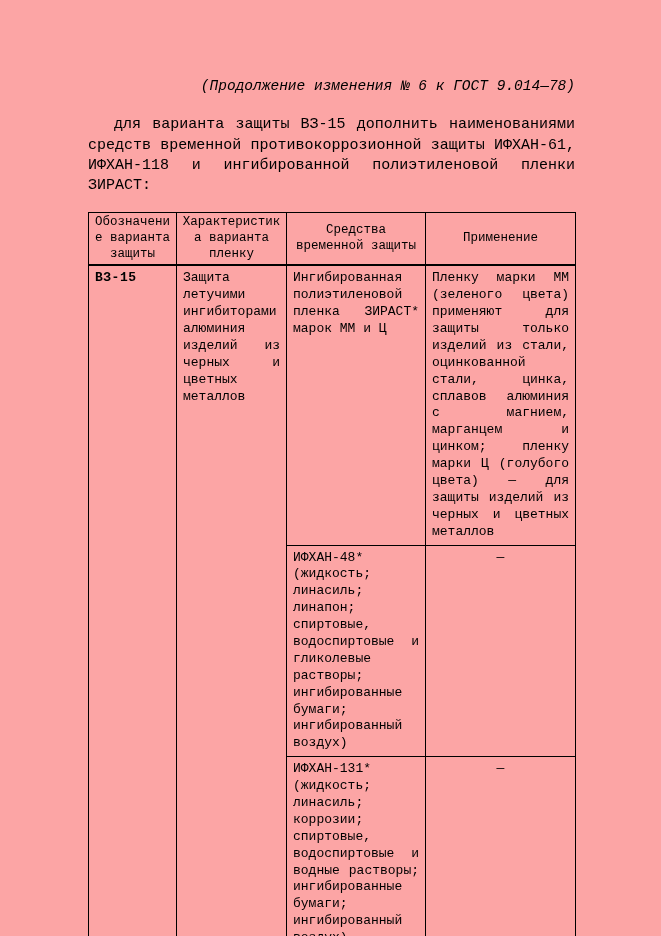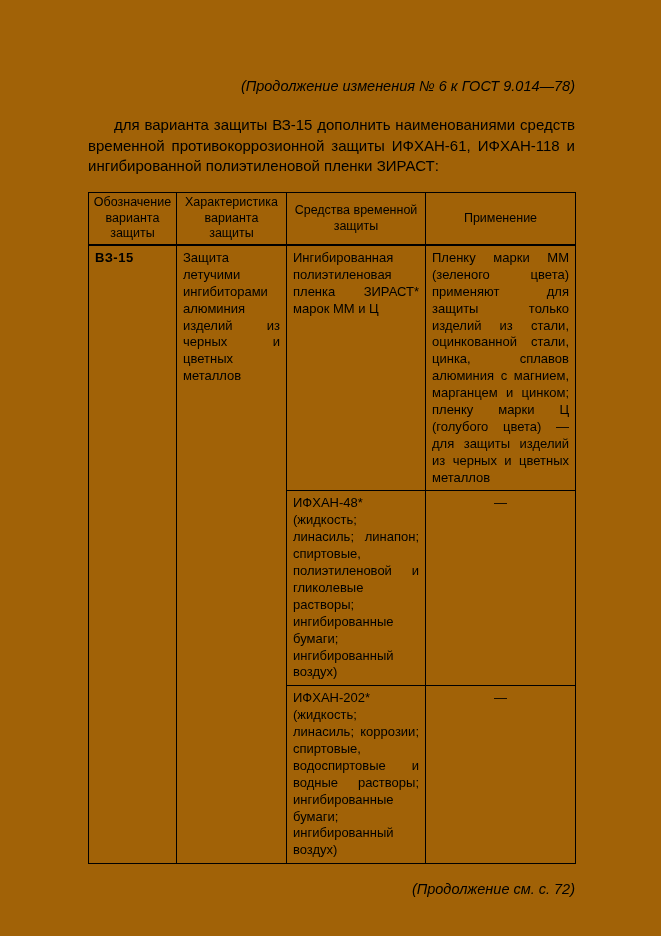--- a/index.html
+++ b/index.html
@@ -6,23 +6,23 @@
     margin: 0;
     padding: 0;
     background: #ffffff;
   }
   .page {
     position: relative;
     width: 661px;
     height: 936px;
     box-sizing: border-box;
     padding: 78px 86px 0 88px;
-    background: #a16207;
+    background: #fca5a5;
     color: #000;
-    font-family: Liberation Sans, sans-serif;
+    font-family: Liberation Mono, monospace;
     overflow: hidden;
   }
   .header-note {
     text-align: right;
     font-style: italic;
     font-size: 14.5px;
     line-height: 1.2;
   }
   .intro {
     margin: 20px 0 0 0;
@@ -107,45 +107,45 @@
   <table class="gost-table">
     <colgroup>
       <col class="col1">
       <col class="col2">
       <col class="col3">
       <col class="col4">
     </colgroup>
     <thead>
       <tr>
         <th>Обозначение варианта защиты</th>
-        <th>Характеристика варианта защиты</th>
+        <th>Характеристика варианта пленку</th>
         <th>Средства временной защиты</th>
         <th>Применение</th>
       </tr>
     </thead>
     <tbody>
       <tr>
         <td class="variant-cell" rowspan="3">ВЗ-15</td>
         <td class="text-cell" rowspan="3">Защита летучими ингибиторами алюминия изделий из черных и цветных металлов</td>
         <td class="text-cell h-row1">
 
-          <span class="means-body">Ингибированная полиэтиленовая пленка ЗИРАСТ* марок ММ и Ц</span>
+          <span class="means-body">Ингибированная полиэтиленовой пленка ЗИРАСТ* марок ММ и Ц</span>
         </td>
         <td class="text-cell h-row1">Пленку марки ММ (зеленого цвета) применяют для защиты только изделий из стали, оцинкованной стали, цинка, сплавов алюминия с магнием, марганцем и цинком; пленку марки Ц (голубого цвета) — для защиты изделий из черных и цветных металлов</td>
       </tr>
       <tr>
         <td class="text-cell h-row2">
           <span class="means-title">ИФХАН-48*</span>
-          <span class="means-body">(жидкость; линасиль; линапон; спиртовые, полиэтиленовой и гликолевые растворы; ингибированные бумаги; ингибированный воздух)</span>
+          <span class="means-body">(жидкость; линасиль; линапон; спиртовые, водоспиртовые и гликолевые растворы; ингибированные бумаги; ингибированный воздух)</span>
         </td>
         <td class="dash-cell h-row2">—</td>
       </tr>
       <tr>
         <td class="text-cell h-row3">
-          <span class="means-title">ИФХАН-202*</span>
+          <span class="means-title">ИФХАН-131*</span>
           <span class="means-body">(жидкость; линасиль; коррозии; спиртовые, водоспиртовые и водные растворы; ингибированные бумаги; ингибированный воздух)</span>
         </td>
         <td class="dash-cell h-row3">—</td>
       </tr>
     </tbody>
   </table>
 
   <div class="footer-note">(Продолжение см. с. 72)</div>
 
 </div>

